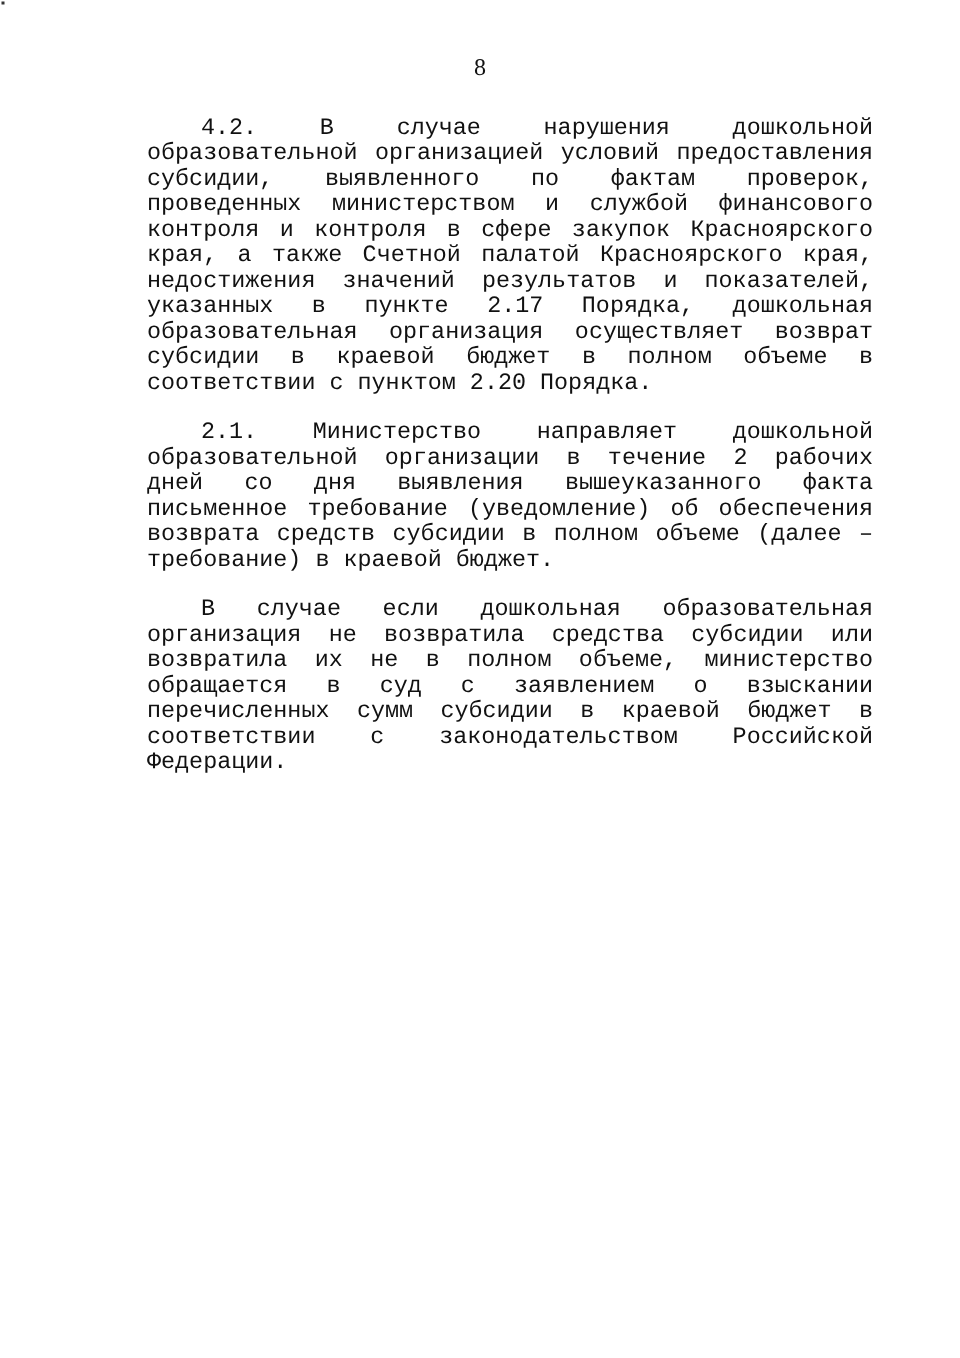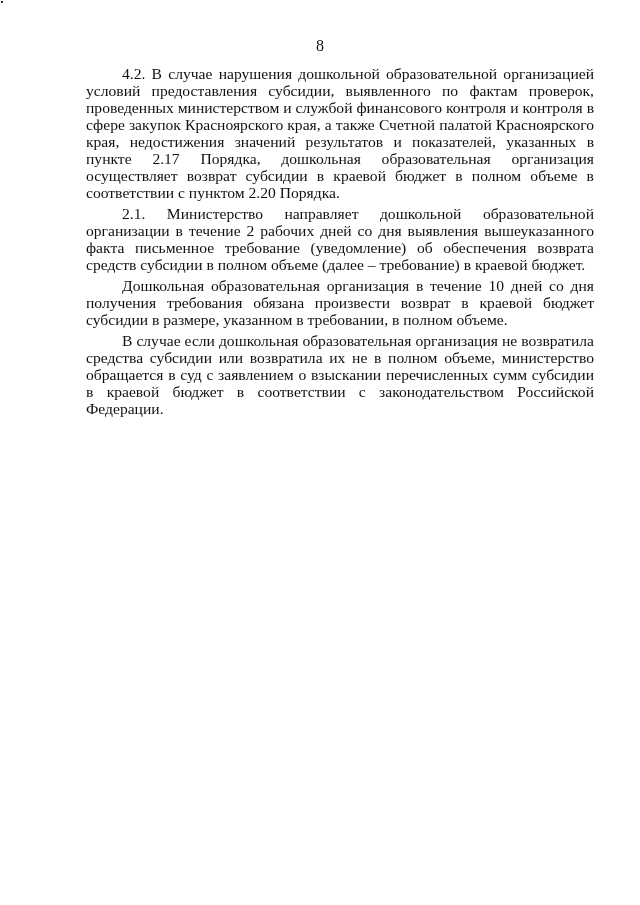--- a/index.html
+++ b/index.html
@@ -36,31 +36,31 @@
     position: absolute;
     left: 82px;
     top: 61px;
     width: 516px;
     font-size: 15.6px;
     line-height: 17px;
     text-align: justify;
     -webkit-font-smoothing: none;
   }
   .body-text p {
-    margin: 4px;
+    margin: 16px;
     text-indent: 36px;
     text-align: justify;
     text-align-last: left;
+    font-family: Liberation Mono, monospace;
   }
 </style>
 </head>
 <body>
 
 <div class="corner-mark"></div>
 
 <div class="page-number">8</div>
 
 <div class="body-text">
   <p>4.2. В случае нарушения дошкольной образовательной организацией условий предоставления субсидии, выявленного по фактам проверок, проведенных министерством и службой финансового контроля и контроля в сфере закупок Красноярского края, а также Счетной палатой Красноярского края, недостижения значений результатов и показателей, указанных в пункте 2.17 Порядка, дошкольная образовательная организация осуществляет возврат субсидии в краевой бюджет в полном объеме в соответствии с пунктом 2.20 Порядка.</p>
   <p>2.1. Министерство направляет дошкольной образовательной организации в течение 2 рабочих дней со дня выявления вышеуказанного факта письменное требование (уведомление) об обеспечения возврата средств субсидии в полном объеме (далее – требование) в краевой бюджет.</p>
-  <p>Дошкольная образовательная организация в течение 10 дней со дня получения требования обязана произвести возврат в краевой бюджет субсидии в размере, указанном в требовании, в полном объеме.</p>
   <p>В случае если дошкольная образовательная организация не возвратила средства субсидии или возвратила их не в полном объеме, министерство обращается в суд с заявлением о взыскании перечисленных сумм субсидии в краевой бюджет в соответствии с законодательством Российской Федерации.</p>
 </div>
 
 </body></html>

